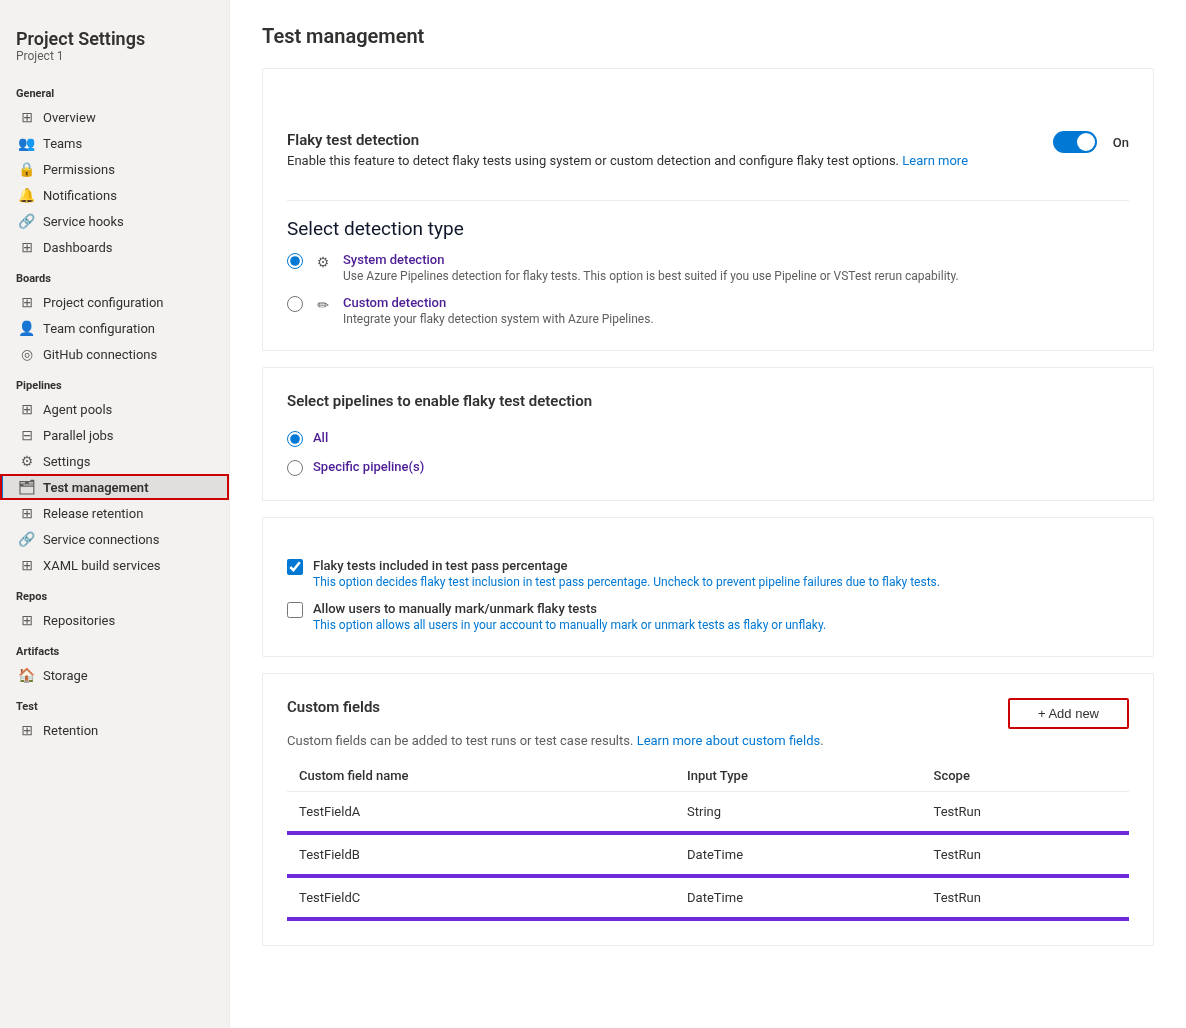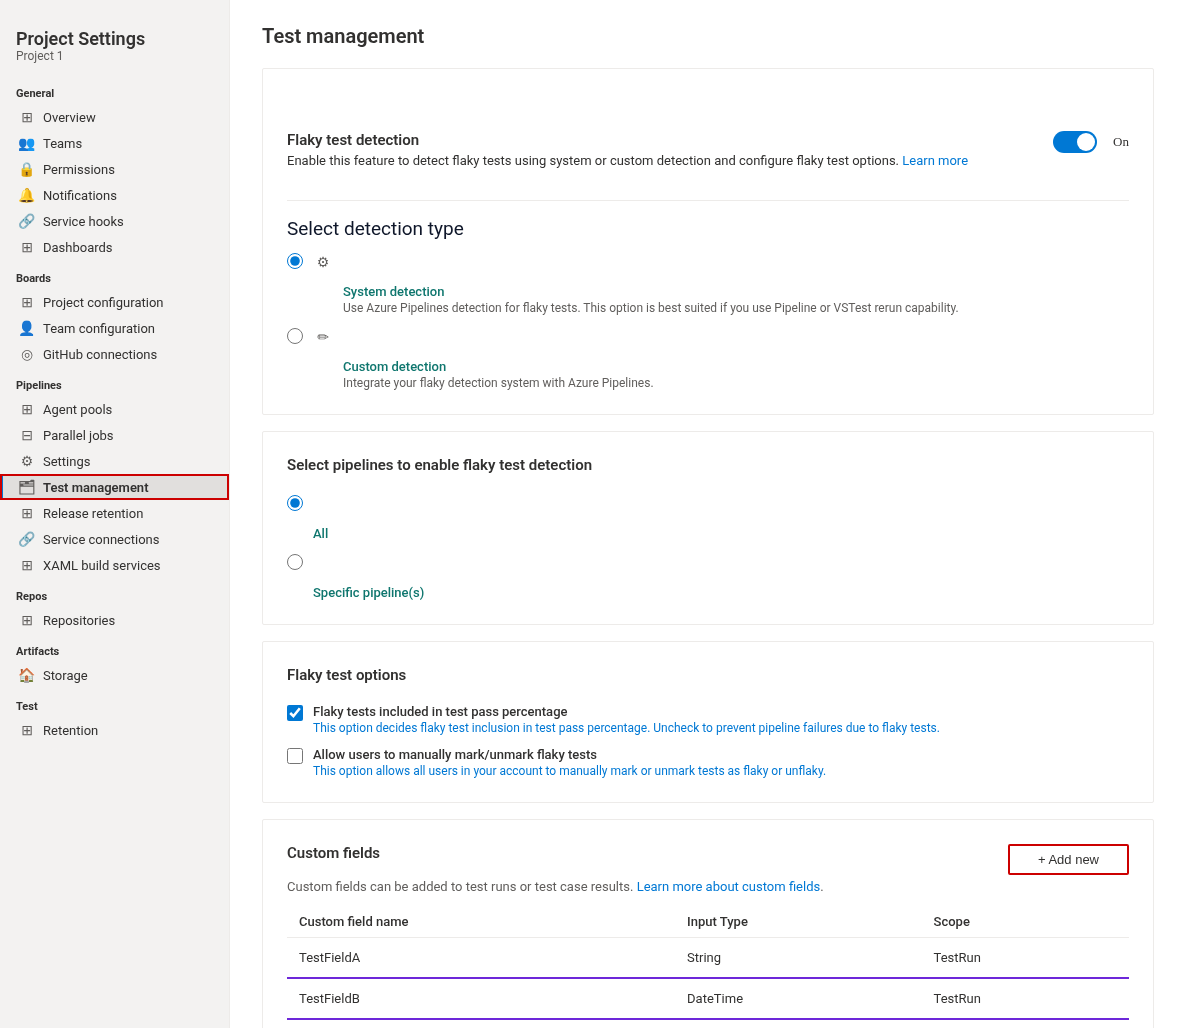--- a/index.html
+++ b/index.html
@@ -22,45 +22,45 @@
     
     .card { border: 1px solid #edebe9; border-radius: 2px; padding: 24px; margin-bottom: 16px; background: #fff; }
     .card-title { font-size: 15px; font-weight: 600; color: #323130; margin-bottom: 4px; }
     .card-desc { font-size: 13px; color: #323130; margin-bottom: 16px; }
     .card-desc a { color: #0078d4; text-decoration: none; }
     .card-header-row { display: flex; justify-content: space-between; align-items: flex-start; margin-top: 38px; }
     .section-label { font-size: 19px; color: #0f172a; margin-bottom: 12px; }
     .divider { border: none; border-top: 1px solid #edebe9; margin: 16px 0; }
 
     
-    .toggle-wrapper { display: flex; align-items: center; gap: 16px; flex-shrink: 0; font-family: Liberation Serif, serif; }
+    .toggle-wrapper { display: flex; align-items: center; gap: 16px; flex-shrink: 0; }
     .toggle { position: relative; width: 44px; height: 22px; }
     .toggle-track { width: 44px; height: 22px; background: #0078d4; border-radius: 11px; cursor: pointer; }
     .toggle-thumb { position: absolute; top: 2px; right: 2px; width: 18px; height: 18px; background: #fff; border-radius: 50%; }
     .toggle-label { font-size: 13px; color: #323130; font-weight: 500; }
 
     
     .radio-option { display: flex; align-items: flex-start; gap: 10px; margin-bottom: 12px; }
     .radio-option:last-child { margin-bottom: 0; }
     .radio-input { width: 16px; height: 16px; margin-top: 1px; flex-shrink: 0; accent-color: #0078d4; cursor: pointer; }
     .radio-icon { width: 20px; height: 20px; display: flex; align-items: center; justify-content: center; color: #605e5c; font-size: 14px; flex-shrink: 0; margin-top: 0px; }
-    .radio-content .radio-title { font-size: 13px; font-weight: 500; color: #0f766e; margin-top: 32px; }
+    .radio-content .radio-title { font-size: 13px; font-weight: 500; color: #4c1d95; }
     .radio-content .radio-desc { font-size: 12px; color: #605e5c; margin-top: 2px; }
 
     
     .checkbox-option { display: flex; align-items: flex-start; gap: 10px; margin-bottom: 12px; }
     .checkbox-option:last-child { margin-bottom: 0; }
     .checkbox-input { width: 16px; height: 16px; margin-top: 1px; flex-shrink: 0; accent-color: #0078d4; cursor: pointer; }
     .checkbox-content .checkbox-title { font-size: 13px; font-weight: 500; color: #323130; }
     .checkbox-content .checkbox-desc { font-size: 12px; color: #0078d4; margin-top: 2px; }
 
     
     .custom-table { width: 100%; border-collapse: collapse; margin-top: 12px; }
     .custom-table th { text-align: left; font-size: 13px; font-weight: 500; color: #323130; padding: 8px 12px; border-bottom: 1px solid #edebe9; }
-    .custom-table td { text-align: left; font-size: 13px; color: #323130; padding: 12px 12px; border-bottom: 2px solid #6d28d9; }
+    .custom-table td { text-align: left; font-size: 13px; color: #323130; padding: 12px 12px; border-bottom: 4px solid #6d28d9; }
 
     
     .add-new-btn { border: 2px solid #c00; background: transparent; color: #323130; padding: 6px 28px; font-size: 13px; cursor: pointer; font-weight: 500; border-radius: 2px; }
 
     
     .custom-fields-header { display: flex; justify-content: space-between; align-items: flex-start; margin-bottom: 4px; }
     .custom-fields-title { font-size: 15px; font-weight: 600; }
     .custom-fields-desc { font-size: 13px; color: #605e5c; margin-bottom: 4px; }
     .custom-fields-desc a { color: #0078d4; text-decoration: none; }
   </style>
@@ -218,21 +218,20 @@
     </div>
     <div class="radio-option">
       <input type="radio" class="radio-input" name="pipelines" style="">
       <div class="radio-content">
         <div class="radio-title">Specific pipeline(s)</div>
       </div>
     </div>
   </div>
 
   <div class="card">
-    <div class="card-title">Flaky test options</div>
     <br>
     <div class="checkbox-option">
       <input type="checkbox" class="checkbox-input" checked="" style="">
       <div class="checkbox-content">
         <div class="checkbox-title">Flaky tests included in test pass percentage</div>
         <div class="checkbox-desc">This option decides flaky test inclusion in test pass percentage. Uncheck to prevent pipeline failures due to flaky tests.</div>
       </div>
     </div>
     <div class="checkbox-option">
       <input type="checkbox" class="checkbox-input" style="">

